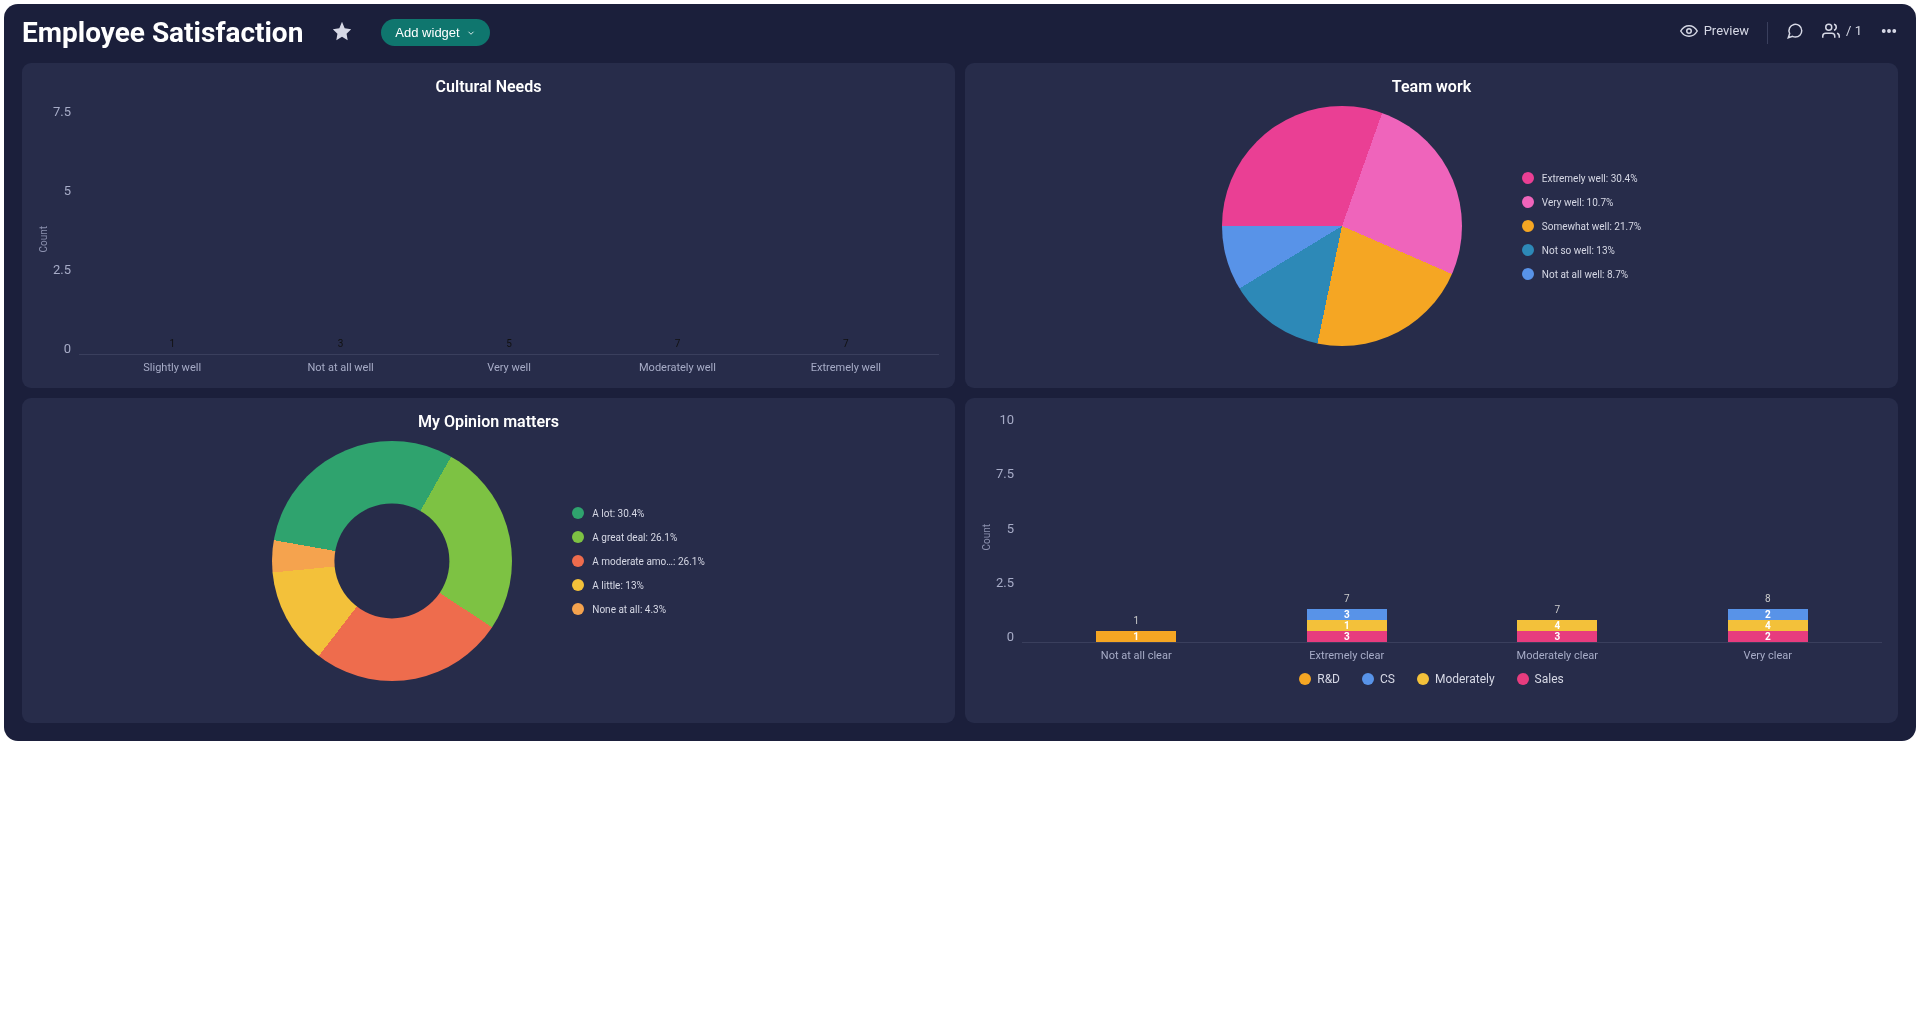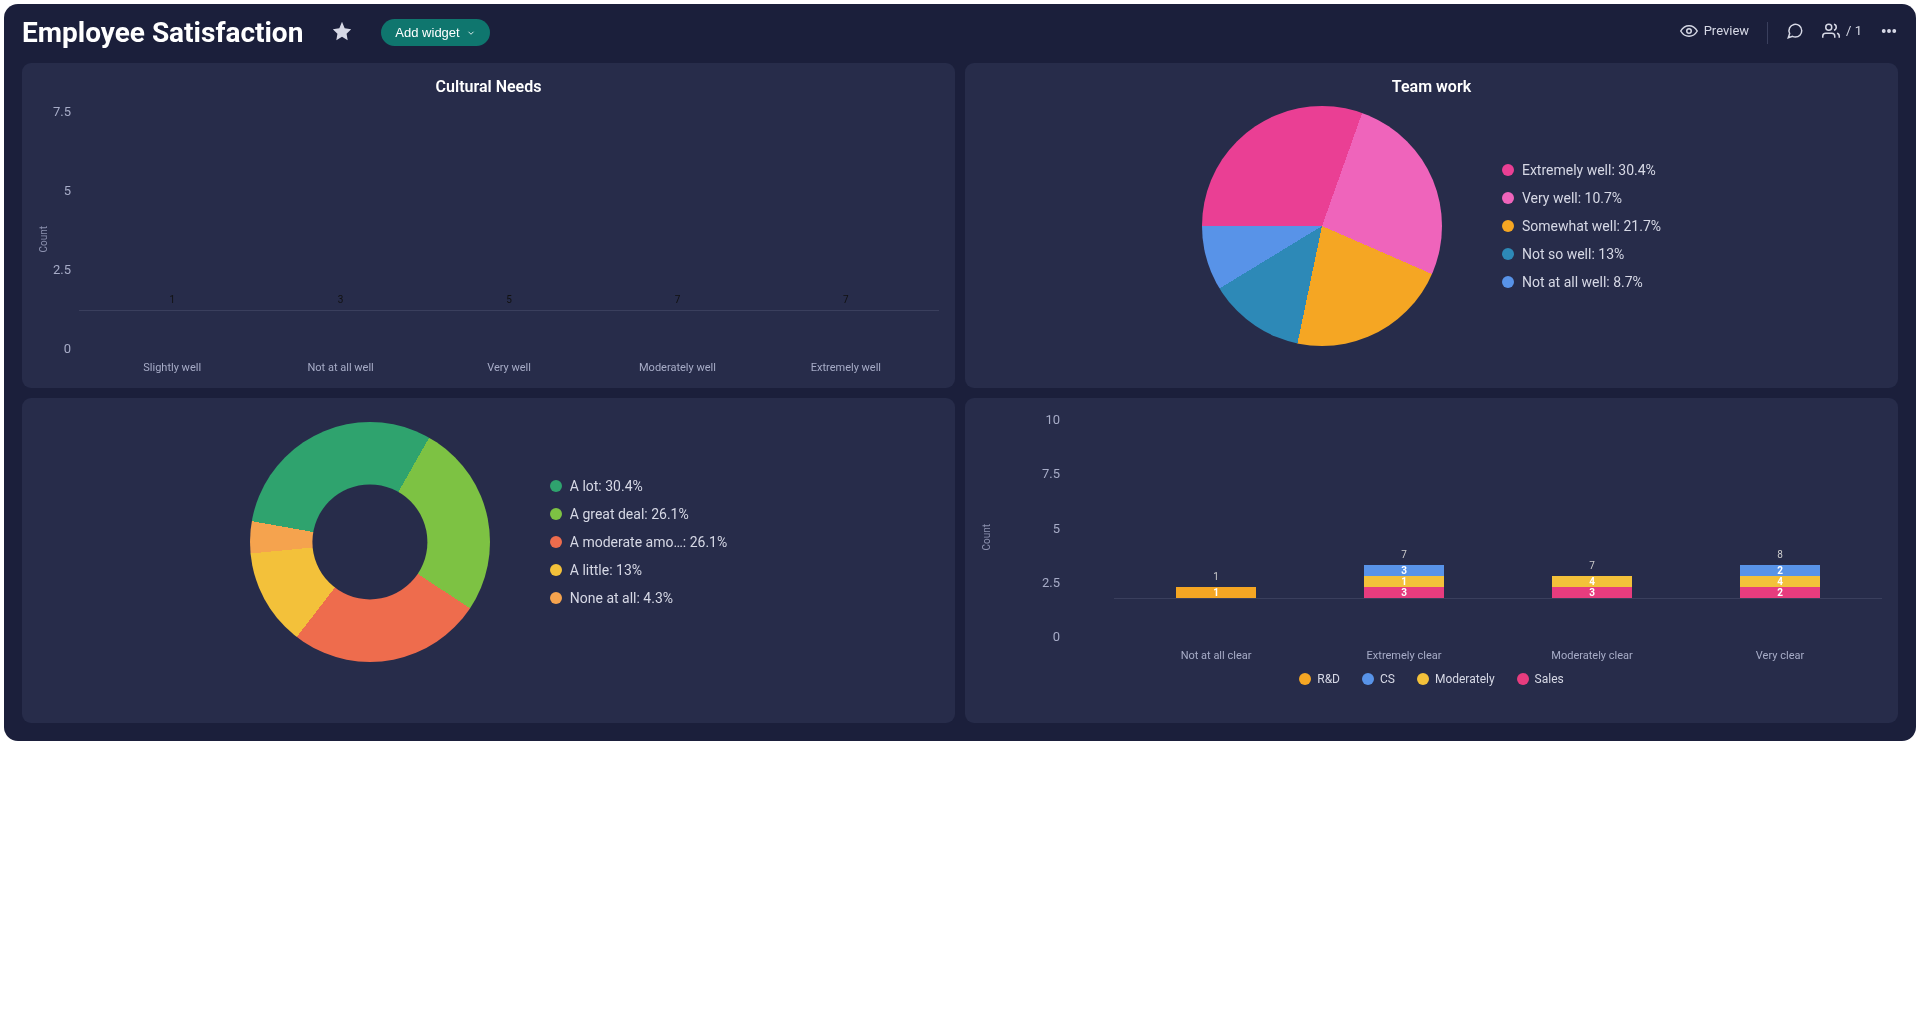--- a/index.html
+++ b/index.html
@@ -120,21 +120,20 @@
     top: -16px;
     left: 0; right: 0;
     text-align: center;
     font-size: 10px;
     color: #111;
   }
   .x-labels {
     display: flex;
     gap: 2%;
     padding: 0 2%;
-    margin-top: 44px;
   }
   .x-labels span {
     flex: 1;
     text-align: center;
     font-size: 11px;
     color: #a7acc7;
     padding-top: 6px;
   }
 
   
@@ -156,21 +155,21 @@
     transform: translate(-50%, -50%);
     width: 48%; height: 48%;
     border-radius: 50%;
     background: #272c4a;
   }
   .donut-wrap { position: relative; }
   .legend {
     display: flex;
     flex-direction: column;
     gap: 12px;
-    font-size: 14px;
+    font-size: 10px;
     color: #d6d8e5;
   }
   .legend-row { display: flex; align-items: center; gap: 8px; white-space: nowrap; }
   .swatch { width: 12px; height: 12px; border-radius: 50%; flex-shrink: 0; }
 
   
   .stacked-bar {
     width: 68%;
     max-width: 80px;
     display: flex;
@@ -331,20 +330,21 @@
             </div>
             <div class="legend-row">
               <span class="swatch" style="background: rgb(88, 147, 232);"></span>
               <span>Not at all well: 8.7%</span>
             </div>
           </div>
       </div>
     </div>
 
     <div class="panel">
+      <div class="panel-title">My Opinion matters</div>
       <div class="piewrap">
         <div class="donut-wrap">
           <div class="pie" id="p3-pie" style="background: conic-gradient(from -80deg, rgb(47, 163, 110) 0deg, rgb(47, 163, 110) 109.55deg, rgb(125, 194, 67) 109.55deg, rgb(125, 194, 67) 203.604deg, rgb(238, 108, 77) 203.604deg, rgb(238, 108, 77) 297.658deg, rgb(243, 193, 58) 297.658deg, rgb(243, 193, 58) 344.505deg, rgb(245, 163, 78) 344.505deg, rgb(245, 163, 78) 360deg);"></div>
           <div class="donut-hole"></div>
         </div>
         <div class="legend" id="p3-legend">
             <div class="legend-row">
               <span class="swatch" style="background: rgb(47, 163, 110);"></span>
               <span>A lot: 30.4%</span>
             </div>
@@ -362,21 +362,21 @@
             </div>
             <div class="legend-row">
               <span class="swatch" style="background: rgb(245, 163, 78);"></span>
               <span>None at all: 4.3%</span>
             </div>
           </div>
       </div>
     </div>
 
     <div class="panel">
-      <div class="barchart" id="p4-chart" style="height: 250px; gap: 46px;">
+      <div class="barchart" id="p4-chart" style="height: 250px;">
         <span class="y-label-rot">Count</span>
         <div class="y-axis" id="p4-yaxis">
             <span>10</span>
             <span>7.5</span>
             <span>5</span>
             <span>2.5</span>
             <span>0</span>
           </div>
         <div class="plot">
           <div class="plot-area" id="p4-bars">

